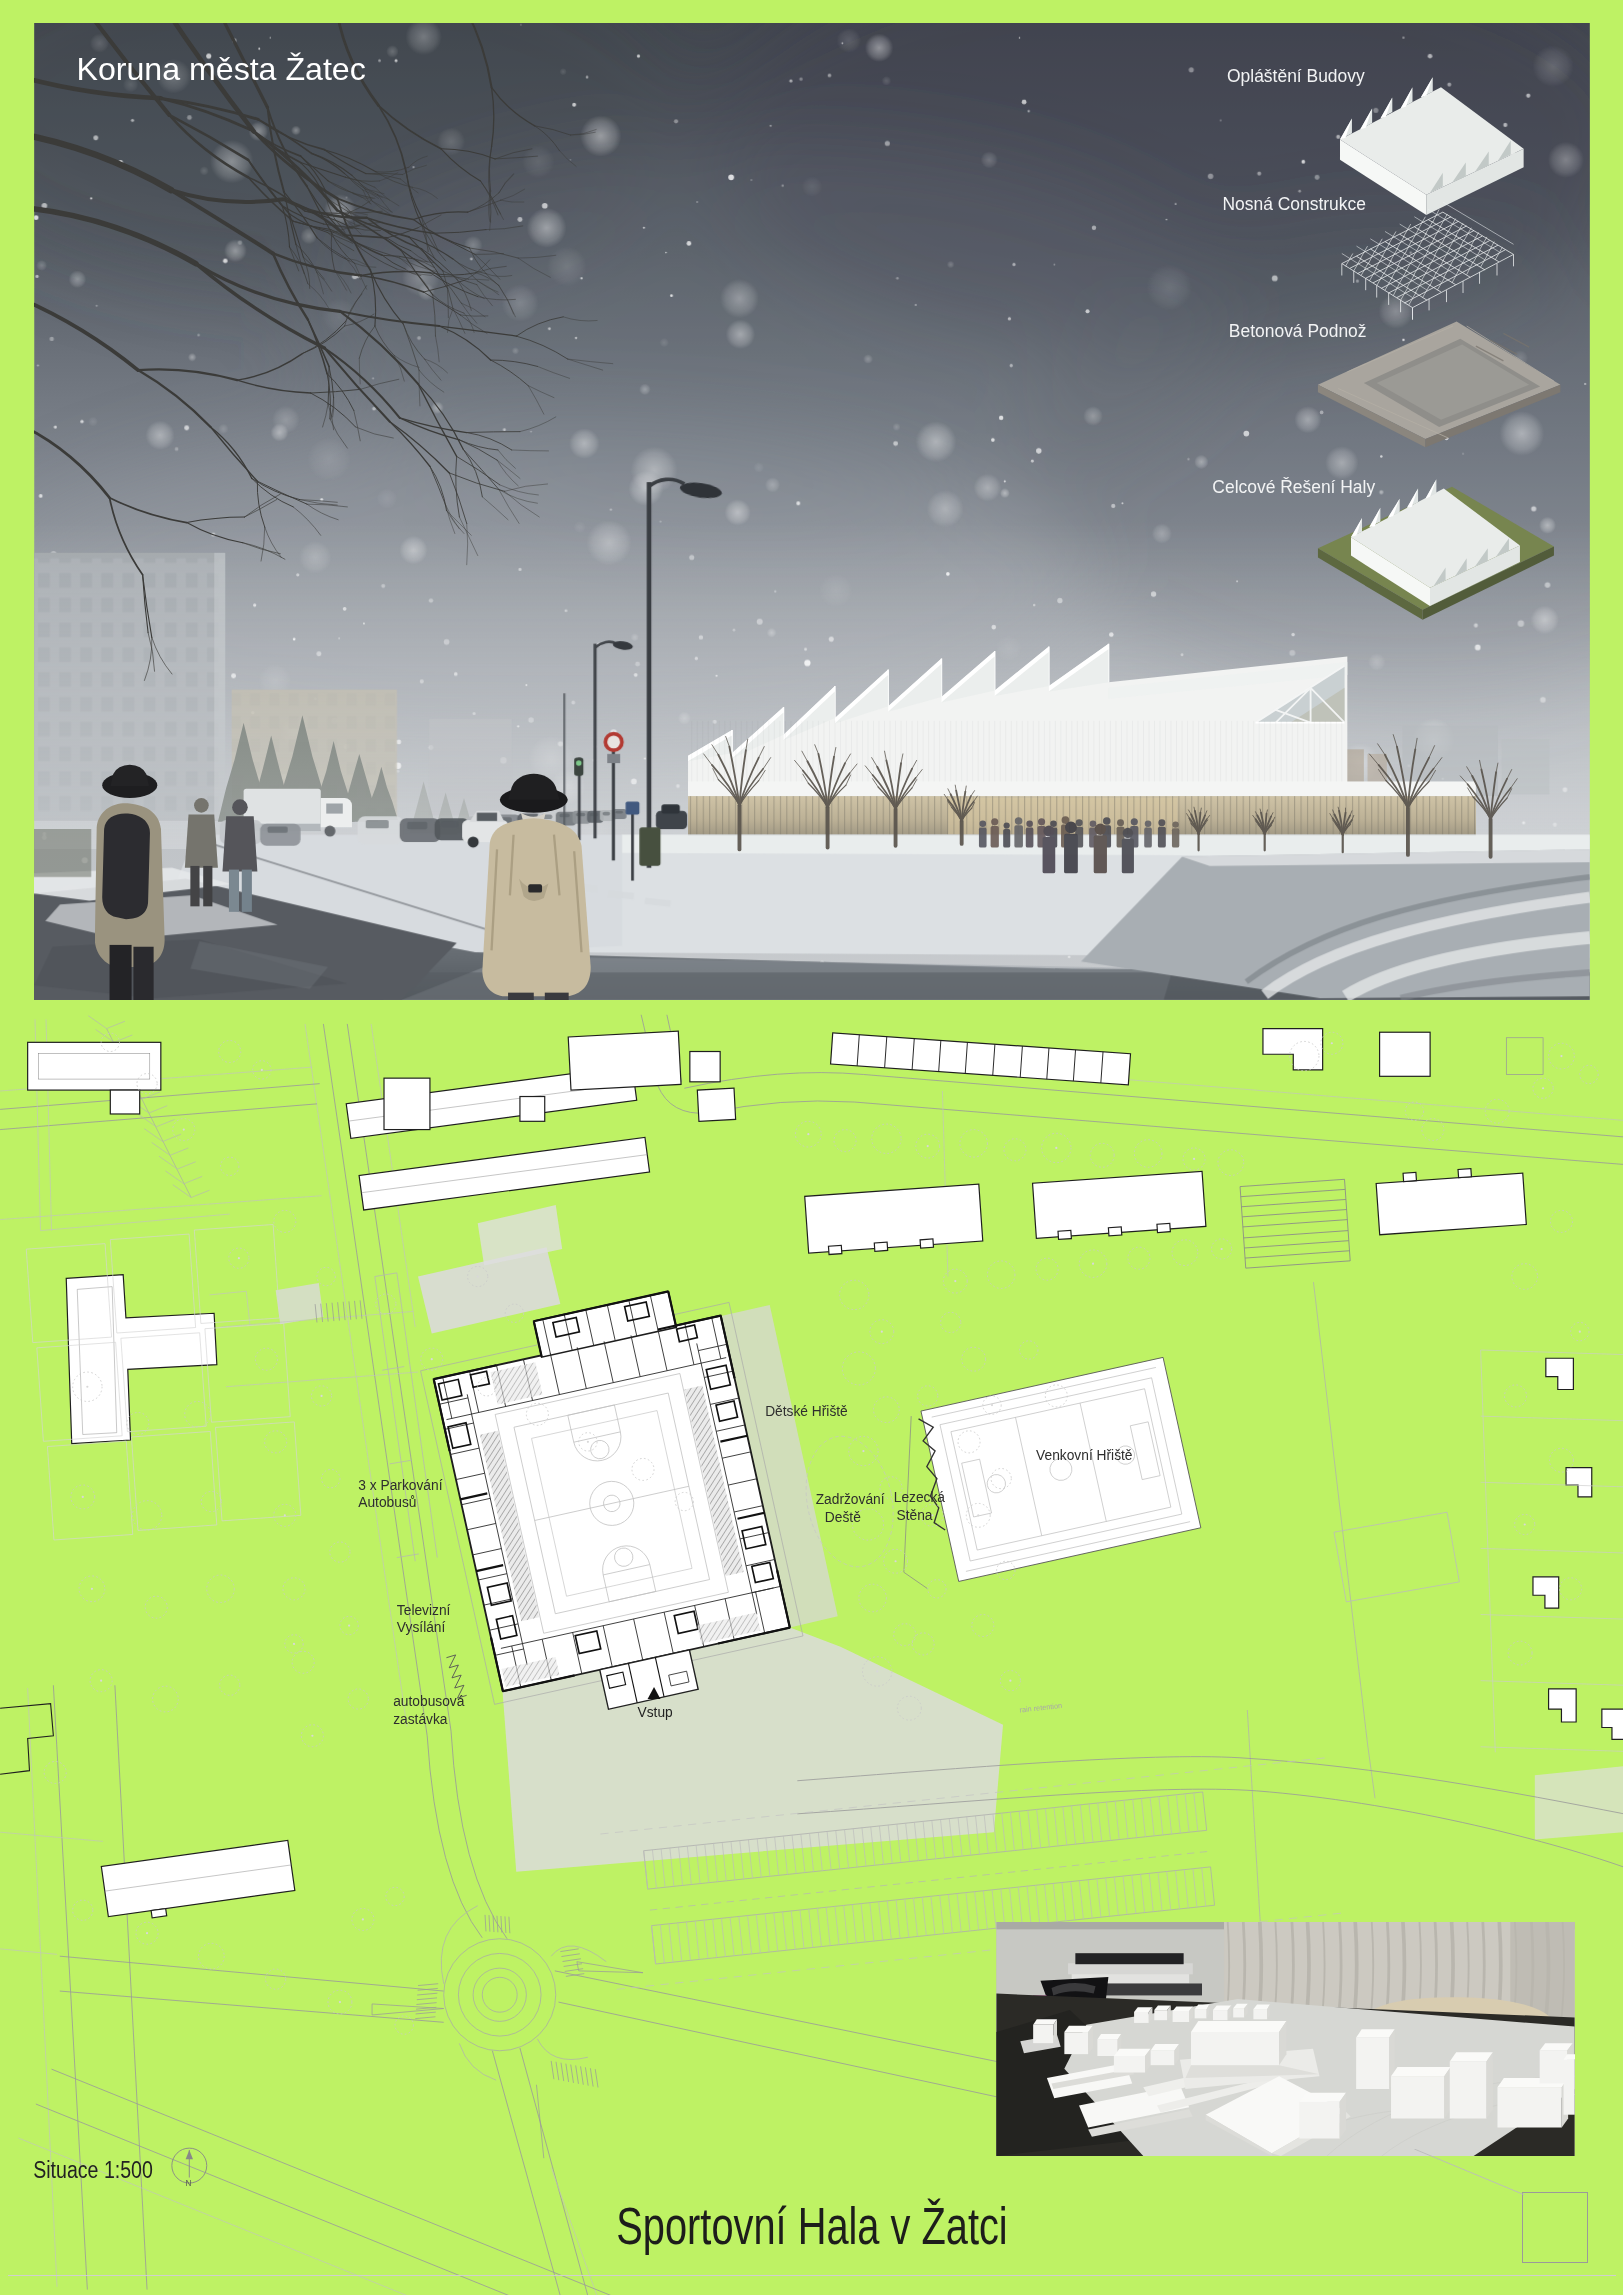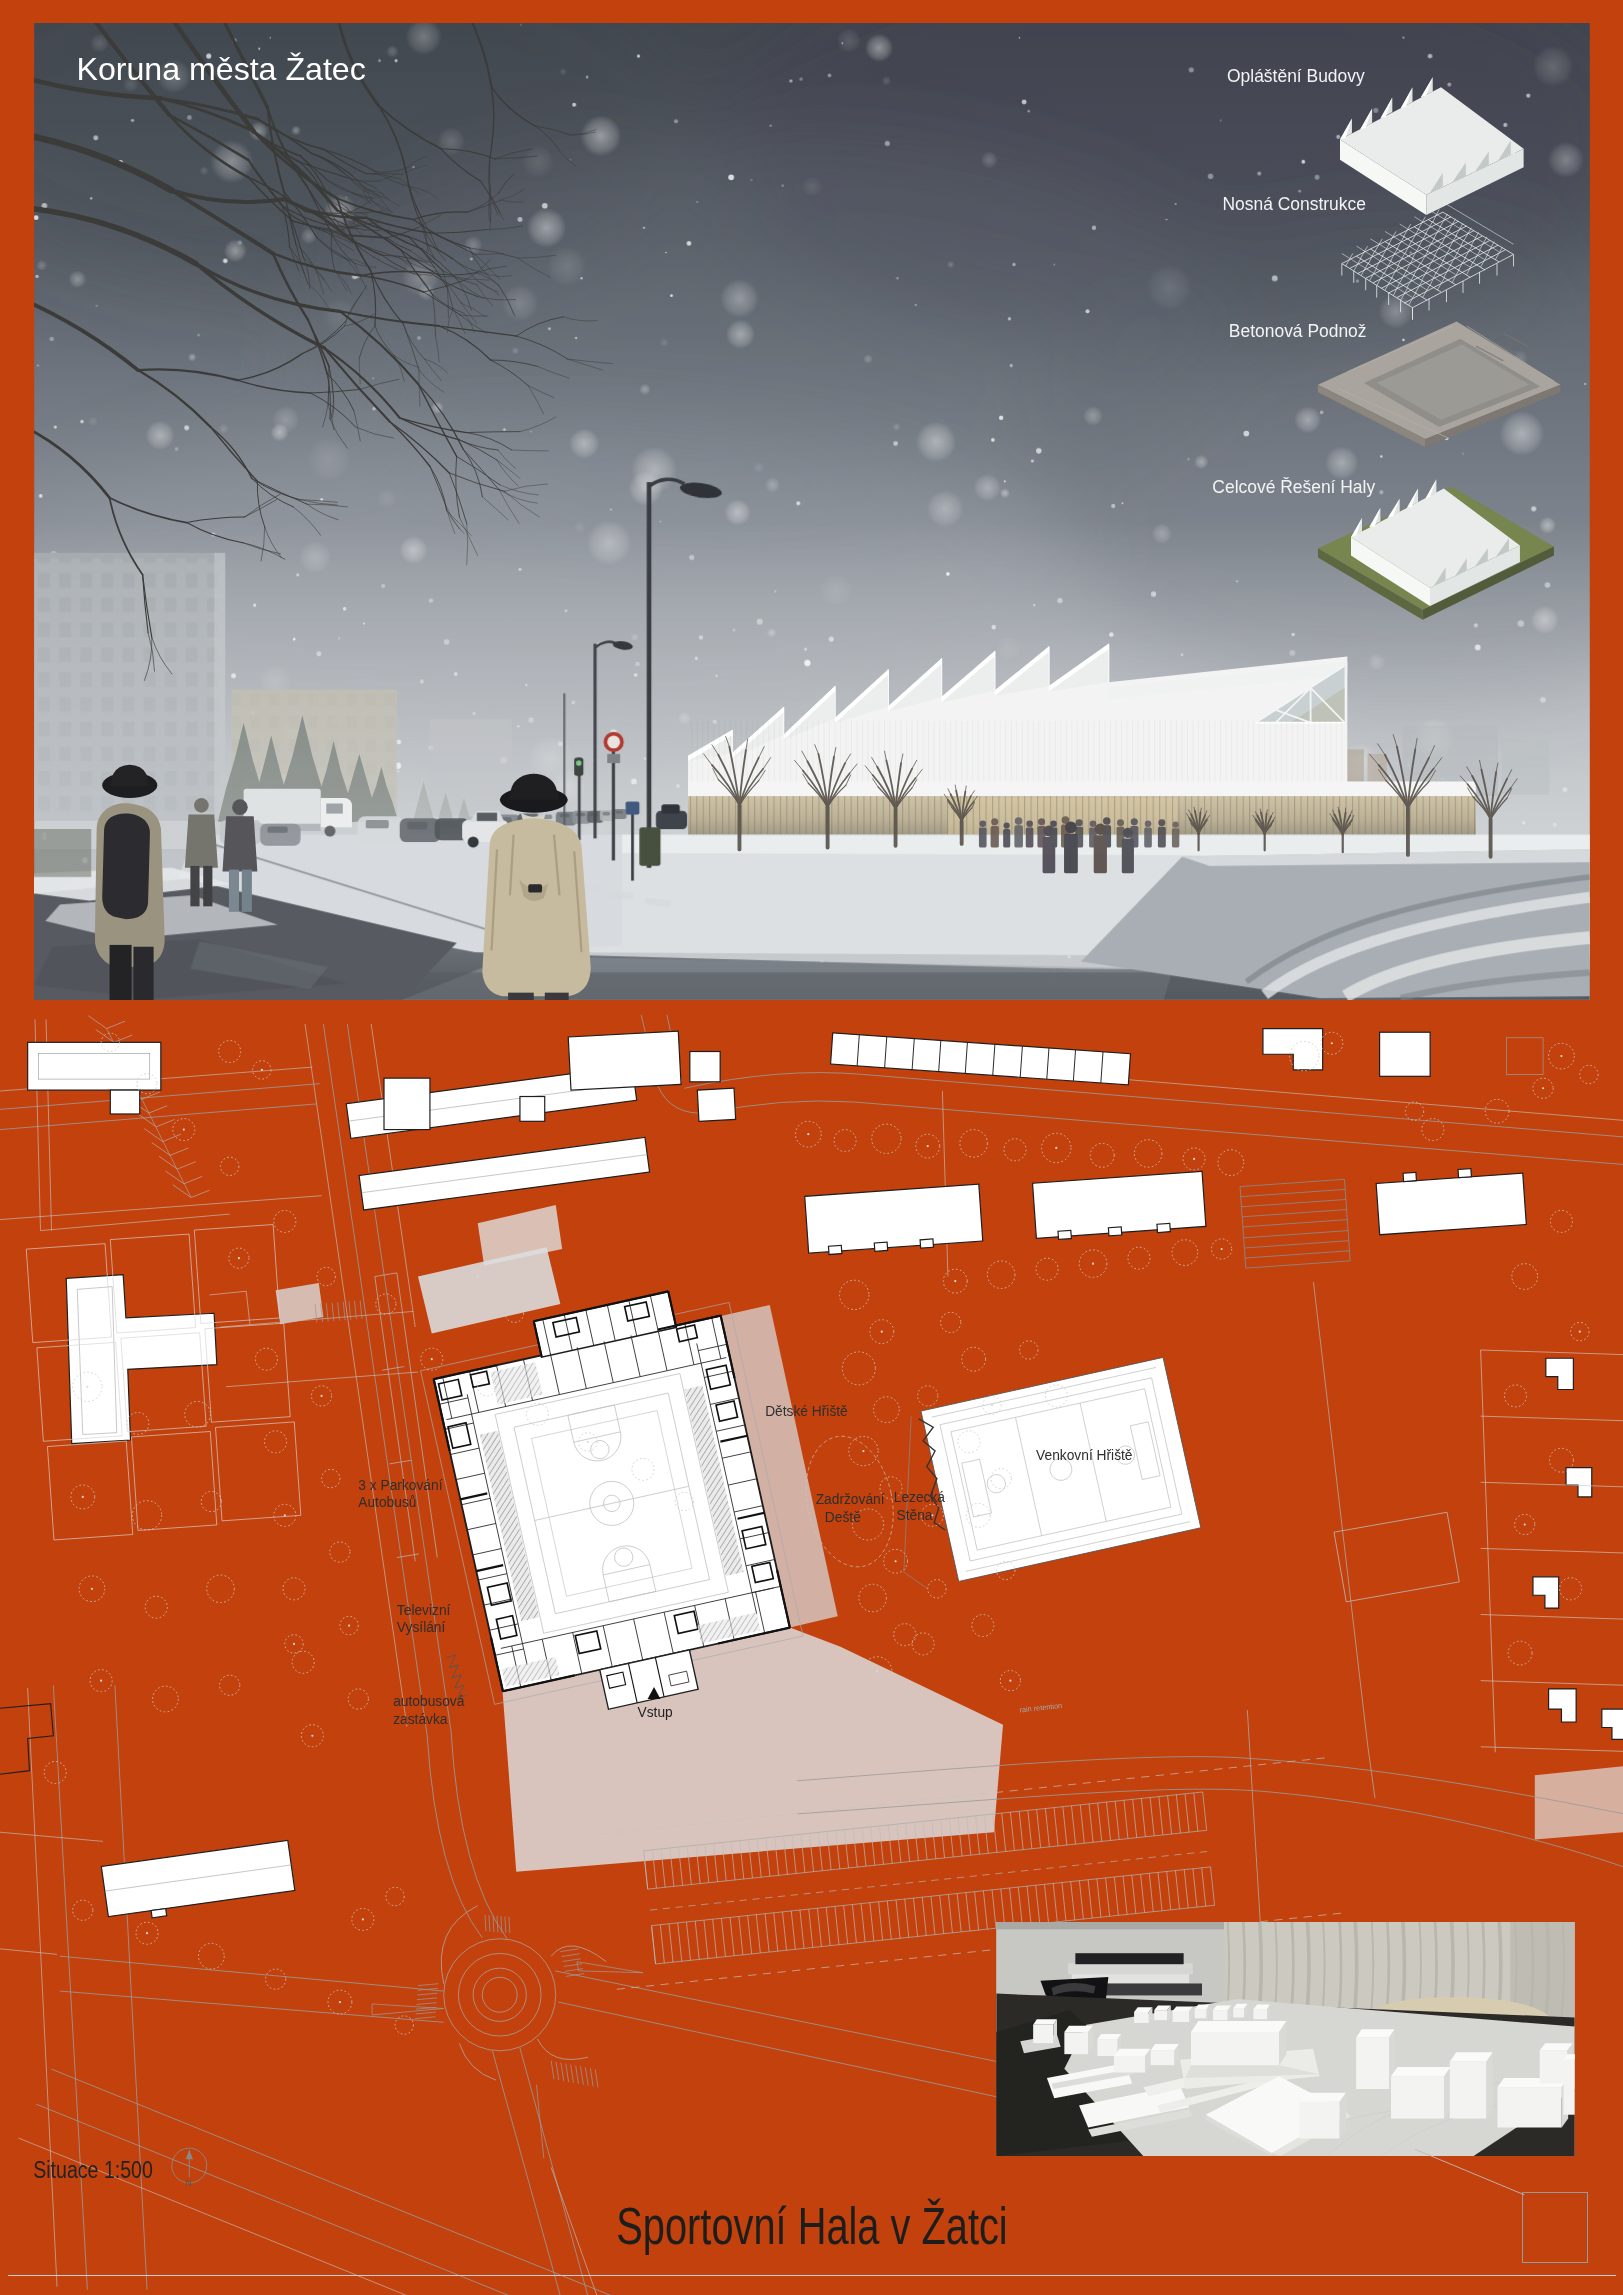--- a/index.html
+++ b/index.html
@@ -1,16 +1,16 @@
 <!DOCTYPE html>
 <html style="font-size:14.7px"><head><meta charset="utf-8">
 <style>
 html,body{margin:0;padding:0;background:#fff;}
 *{box-sizing:border-box;}
-.page{position:relative;width:1624px;height:2296px;background:#c2410c;overflow:hidden;font-family:"Liberation Sans",sans-serif;}
+.page{position:relative;width:1624px;height:2296px;background:#bef264;overflow:hidden;font-family:"Liberation Sans",sans-serif;}
 .abs{position:absolute;}
 </style></head><body>
 <div class="page">
 
 <svg class="abs" style="left:34px;top:23px" width="1556" height="977" viewBox="0 0 1694 1064">
 <defs>
 <linearGradient id="sky" x1="0" y1="0" x2="0" y2="1">
 <stop offset="0" stop-color="#42474f"></stop>
           <stop offset="0.22" stop-color="#575d66"></stop>
 <stop offset="0.45" stop-color="#7e848d"></stop>

